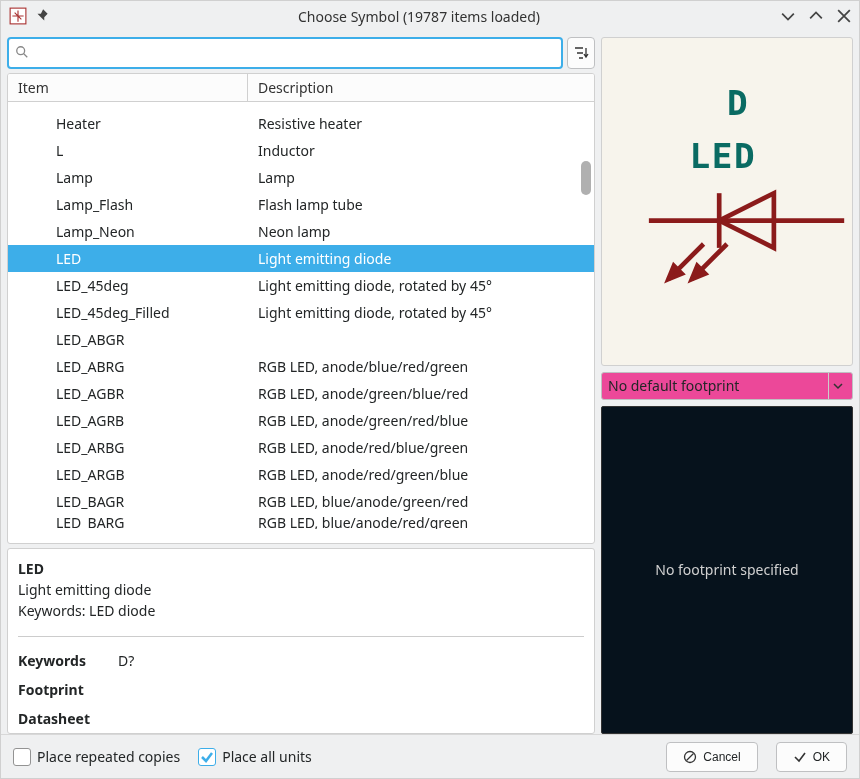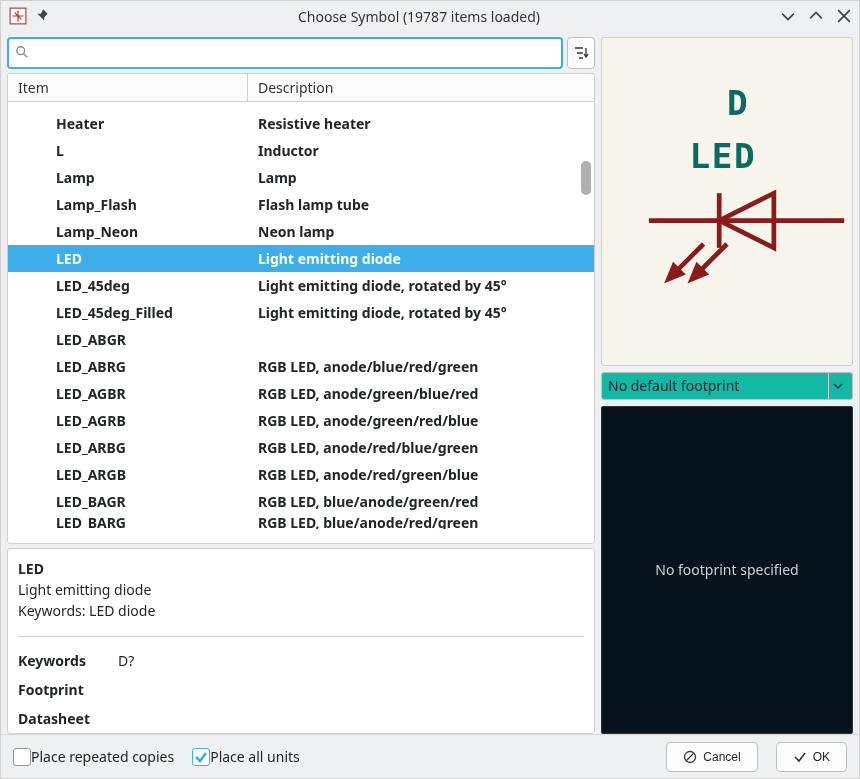--- a/index.html
+++ b/index.html
@@ -16,42 +16,42 @@
   .search-row { display: flex; gap: 4px; }
   .search-box { flex: 1; display: flex; align-items: center; height: 32px; border: 2px solid #3daee9; border-radius: 4px; background: #fff; padding: 0 6px; gap: 6px; }
   .search-box input { flex: 1; border: none; outline: none; font-size: 14px; background: transparent; }
   .filter-btn { width: 28px; height: 32px; border: 1px solid #bfc0c2; border-radius: 4px; background: #fcfcfc; display:flex; align-items:center; justify-content:center; color:#333; }
   .filter-btn svg { width:16px; height:16px; }
   .table-wrap { flex: 1; border: 1px solid #d0d0d0; background: #fff; display: flex; flex-direction: column; overflow: hidden; border-radius: 3px; position:relative; }
   .thead { display: flex; height: 28px; border-bottom: 1px solid #d0d0d0; background: #fcfcfc; }
   .thead .th { display: flex; align-items: center; padding: 0 10px; font-size: 14px; color: #333; }
   .th-item { width: 240px; border-right: 1px solid #d0d0d0; }
   .th-desc { flex: 1; }
-  .tbody { flex: 1; overflow-y: hidden; position: relative; font-weight: bold; }
+  .tbody { flex: 1; overflow-y: hidden; position: relative; }
   .row { display: flex; height: 27px; align-items: center; font-size: 14px; }
   .row .cell-item { width: 240px; padding-left: 48px; white-space: nowrap; overflow:hidden; }
   .row .cell-desc { flex: 1; padding-left: 10px; white-space: nowrap; overflow:hidden; }
   .row.selected { background: #3daee9; color: #fff; }
   .row.partial { height: 8px; overflow:hidden; }
   .row.partial-bot { height: 14px; overflow:hidden;}
   .scroll-track { position:absolute; right:1px; top:29px; bottom:1px; width:14px; background:transparent;}
   .scroll-thumb { position:absolute; left:2px; right:2px; top:58px; height:34px; background:#b0b0b0; border-radius:5px;}
   .detail { border: 1px solid #d0d0d0; background: #fff; border-radius: 3px; padding: 10px 10px; height: 186px; overflow:hidden; }
   .detail .name { font-weight: bold; margin-bottom: 2px; }
   .detail .line { margin-bottom: 2px; color:#232627;}
   .detail hr { border:none; border-top:1px solid #ccc; margin: 16px 0 14px 0; }
   .detail .fld { display:flex; margin-bottom: 10px; }
   .detail .fld .k { font-weight:bold; width:100px; }
   .preview { flex: 1; border: 1px solid #d0d0d0; background: #f7f4ec; border-radius: 3px; position: relative; display:flex; align-items:center; justify-content:center; min-height:0; }
   .preview svg { max-width: 100%; max-height: 100%; }
-  .fp-select { height: 28px; border: 1px solid #bfc0c2; border-radius: 3px; background: #14b8a6; display:flex; align-items:center; padding:0 6px; justify-content:space-between; }
+  .fp-select { height: 28px; border: 1px solid #bfc0c2; border-radius: 3px; background: #ec4899; display:flex; align-items:center; padding:0 6px; justify-content:space-between; }
   .fp-select .arrow { width:18px; text-align:center; border-left:1px solid #ccc; height:100%; display:flex; align-items:center; justify-content:center;}
   .fp-view { flex: 1; background: #06121c; border: 1px solid #333; border-radius: 2px; display:flex; align-items:center; justify-content:center; color:#d0d0d0; font-size:14px; }
   .footer { height: 44px; display:flex; align-items:center; padding: 0 12px; gap:18px; border-top:1px solid #d8d8d8; }
-  .footer .chk { display:flex; align-items:center; }
+  .footer .chk { display:flex; align-items:center; gap:6px; }
   .chkbox { width:18px; height:18px; border:1px solid #939393; border-radius:3px; background:#fff; display:flex; align-items:center; justify-content:center; }
   .chkbox.checked { border-color:#3daee9; background:#fff; color:#3daee9; }
   .chkbox.checked svg { width:14px; height:14px; }
   .footer .spacer { flex:1; }
   .btn { height:30px; padding:0 16px; border:1px solid #bfc0c2; border-radius:4px; background:#fcfcfc; display:flex; align-items:center; gap:6px; font-size:12px; color:#232627; }
   .btn svg { width:14px; height:14px; }
   .mag { color:#777; }
 </style>
 </head>
 <body>

